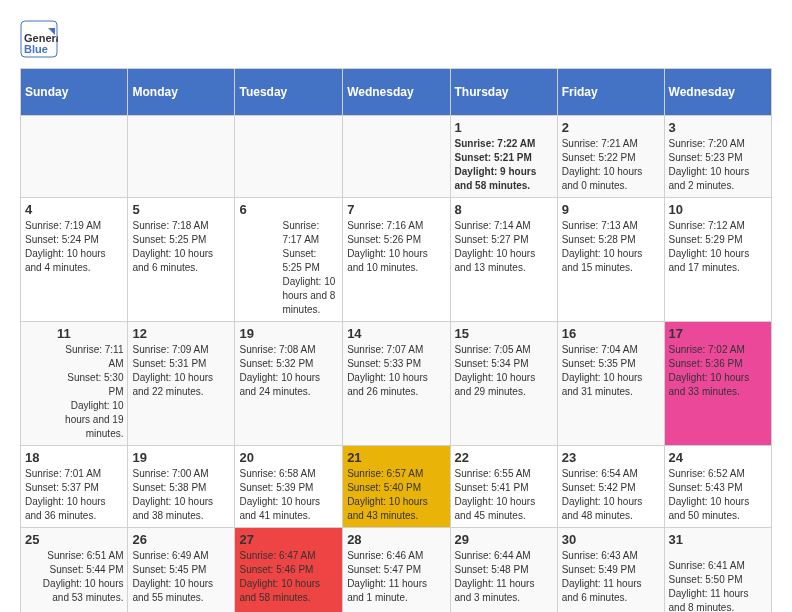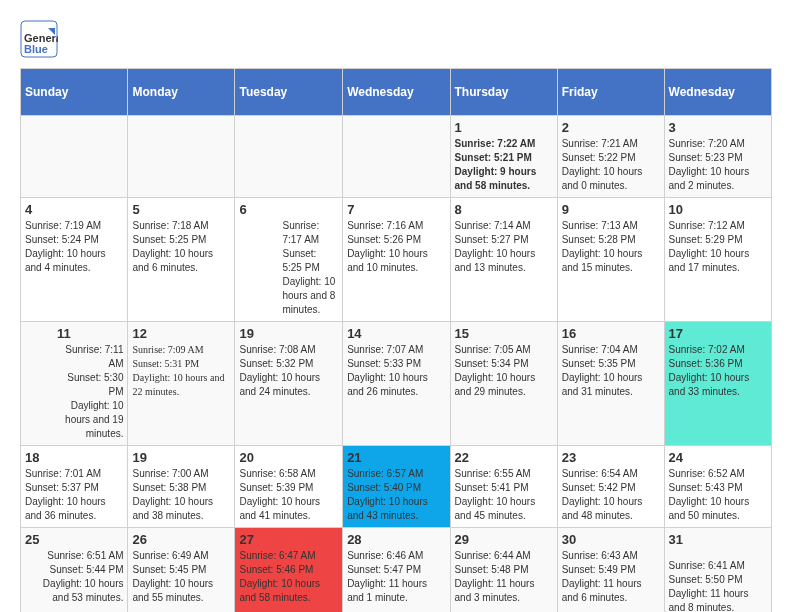--- a/index.html
+++ b/index.html
@@ -177,21 +177,21 @@
       </tr>
       <tr>
         <td style="background: rgb(249, 249, 249); padding-left: 36px;">
           <span class="day-number">11</span>
           <div class="day-info" style="white-space: pre-line; text-align: right;">Sunrise: 7:11 AM
 Sunset: 5:30 PM
 Daylight: 10 hours and 19 minutes.</div>
         </td>
         <td style="background: rgb(249, 249, 249);">
           <span class="day-number">12</span>
-          <div class="day-info" style="white-space: pre-line; font-family: Liberation Serif, serif;">Sunrise: 7:09 AM
+          <div class="day-info" style="white-space: pre-line;">Sunrise: 7:09 AM
 Sunset: 5:31 PM
 Daylight: 10 hours and 22 minutes.</div>
         </td>
         <td style="background: rgb(249, 249, 249);">
           <span class="day-number">19</span>
           <div class="day-info" style="white-space: pre-line;">Sunrise: 7:08 AM
 Sunset: 5:32 PM
 Daylight: 10 hours and 24 minutes.</div>
         </td>
         <td style="background: rgb(249, 249, 249);">
@@ -205,21 +205,21 @@
           <div class="day-info" style="white-space: pre-line;">Sunrise: 7:05 AM
 Sunset: 5:34 PM
 Daylight: 10 hours and 29 minutes.</div>
         </td>
         <td style="background: rgb(249, 249, 249);">
           <span class="day-number">16</span>
           <div class="day-info" style="white-space: pre-line;">Sunrise: 7:04 AM
 Sunset: 5:35 PM
 Daylight: 10 hours and 31 minutes.</div>
         </td>
-        <td style="background: #5eead4;">
+        <td style="background: #ec4899;">
           <span class="day-number">17</span>
           <div class="day-info" style="white-space: pre-line;">Sunrise: 7:02 AM
 Sunset: 5:36 PM
 Daylight: 10 hours and 33 minutes.</div>
         </td>
       </tr>
       <tr>
         <td style="background: rgb(255, 255, 255);">
           <span class="day-number">18</span>
           <div class="day-info" style="white-space: pre-line;">Sunrise: 7:01 AM
@@ -231,21 +231,21 @@
           <div class="day-info" style="white-space: pre-line;">Sunrise: 7:00 AM
 Sunset: 5:38 PM
 Daylight: 10 hours and 38 minutes.</div>
         </td>
         <td style="background: rgb(255, 255, 255);">
           <span class="day-number">20</span>
           <div class="day-info" style="white-space: pre-line;">Sunrise: 6:58 AM
 Sunset: 5:39 PM
 Daylight: 10 hours and 41 minutes.</div>
         </td>
-        <td style="background: #0ea5e9;">
+        <td style="background: #eab308;">
           <span class="day-number">21</span>
           <div class="day-info" style="white-space: pre-line;">Sunrise: 6:57 AM
 Sunset: 5:40 PM
 Daylight: 10 hours and 43 minutes.</div>
         </td>
         <td style="background: rgb(255, 255, 255);">
           <span class="day-number">22</span>
           <div class="day-info" style="white-space: pre-line;">Sunrise: 6:55 AM
 Sunset: 5:41 PM
 Daylight: 10 hours and 45 minutes.</div>

